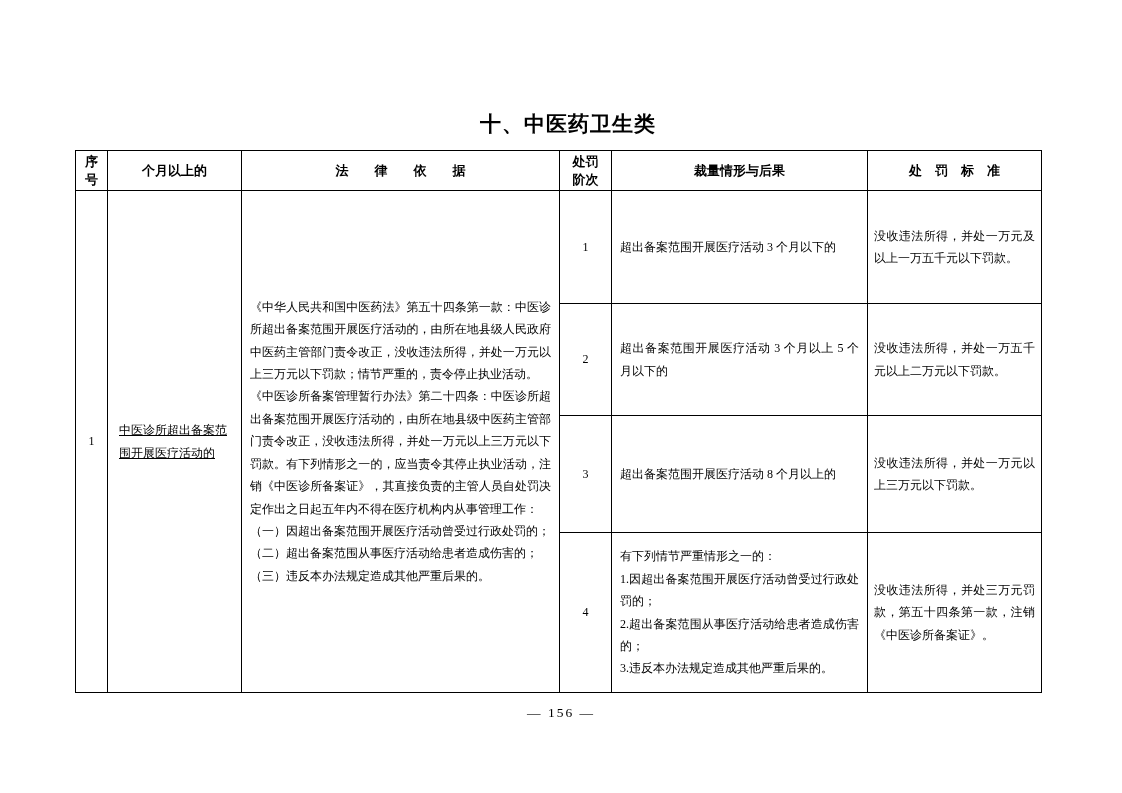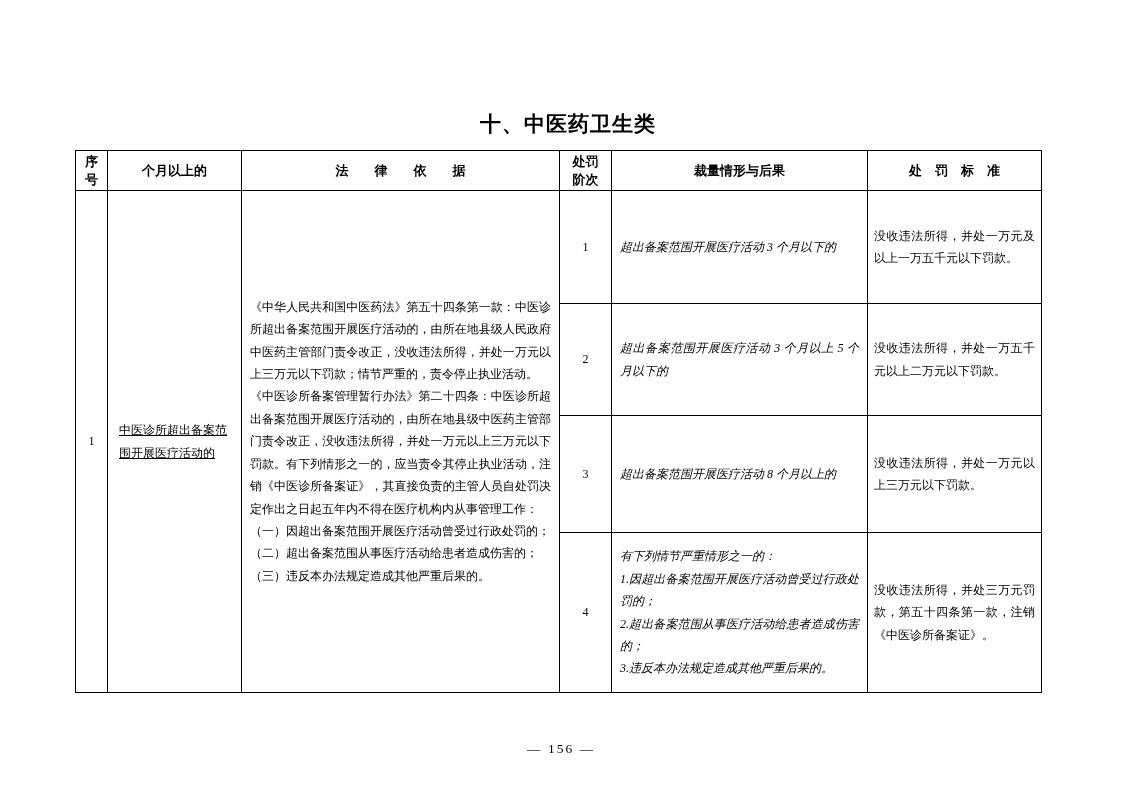--- a/index.html
+++ b/index.html
@@ -60,39 +60,37 @@
   .cell-violation { padding: 0 11px; text-align: left; text-decoration: underline; }
   .cell-basis {
     padding: 0 8px;
     text-align: justify;
     white-space: pre-line;
   }
   .cell-circumstance {
     padding: 8px 8px;
     text-align: justify;
     white-space: pre-line;
-    font-style: italic;
   }
   .cell-standard {
     padding: 8px 6px;
     text-align: justify;
   }
   tr.tier-1 { height: 113px; }
   tr.tier-2 { height: 112px; }
   tr.tier-3 { height: 117px; }
   tr.tier-4 { height: 160px; }
 
   .page-number {
     position: absolute;
     top: 705px; left: 0; width: 100%;
     text-align: center;
     font-size: 13.5px;
     color: #000;
     letter-spacing: 2px;
-    margin-top: 36px;
   }
 </style>
 </head>
 <body>
 
 <div class="page">
 
   <div class="doc-title">十、中医药卫生类</div>
 
   <table class="penalty-table">

